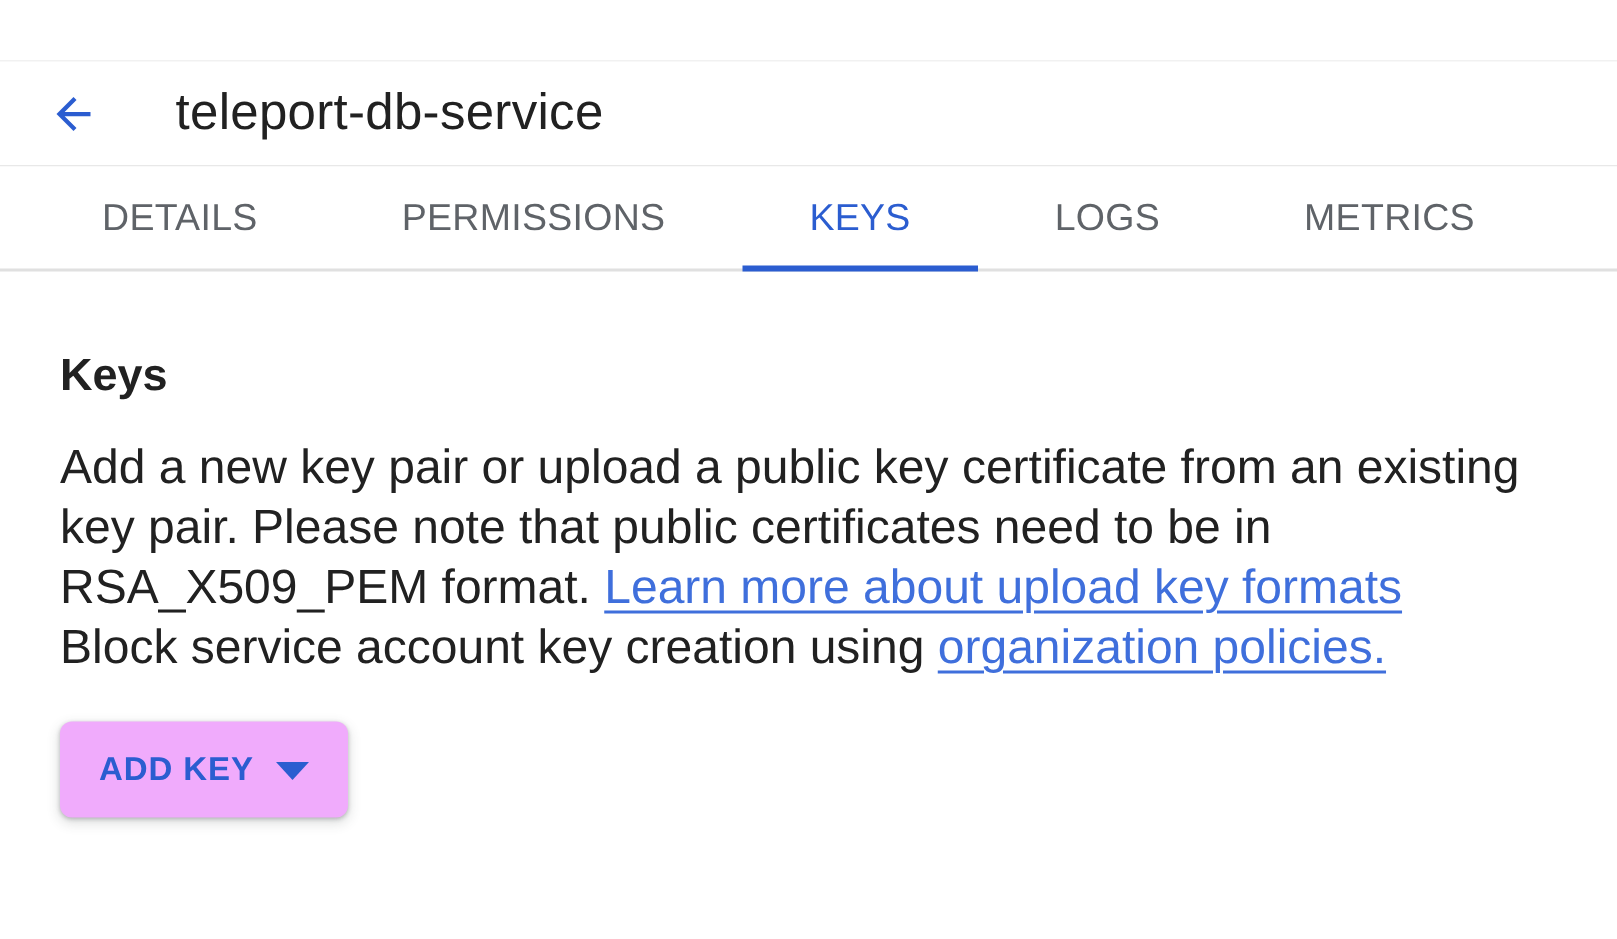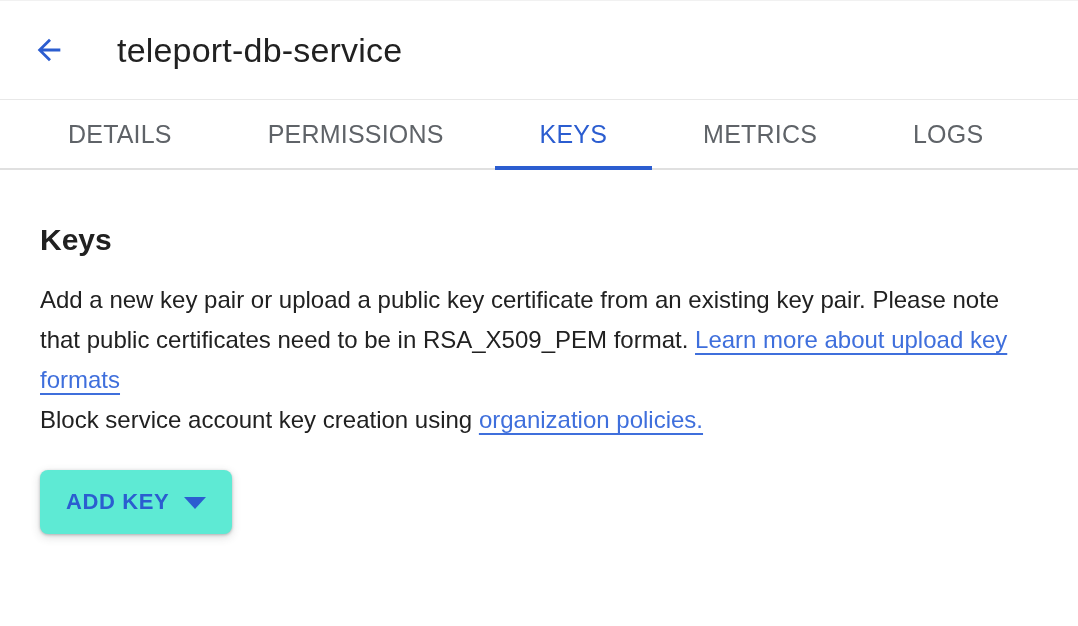--- a/index.html
+++ b/index.html
@@ -6,27 +6,28 @@
   html, body {
     width: 1078px; height: 626px;
     background: #ffffff;
     font-family: "Liberation Sans", "DejaVu Sans", sans-serif;
     color: #212121;
     overflow: hidden;
   }
 
   
   .header {
-    height: 100px;
+    height: 71px;
     display: flex;
     align-items: center;
     padding-left: 30px;
     border-top: 1px solid #f1f1f1;
     border-bottom: 1px solid #e8e8e8;
     background: #ffffff;
+    margin-top: 40px;
   }
   .back-btn {
     width: 38px; height: 38px;
     border: none; background: transparent;
     display: flex; align-items: center; justify-content: center;
     cursor: pointer;
     flex: 0 0 auto;
   }
   .back-btn svg { width: 34px; height: 34px; fill: #2b5dd0; }
   .page-title {
@@ -74,42 +75,42 @@
   .content { padding: 0 40px; }
   .section-heading {
     margin: 52px 0 22px 0;
     font-size: 30px;
     line-height: 36px;
     font-weight: 700;
     color: #212121;
   }
   .content p {
     max-width: 1000px;
-    font-size: 24px;
+    font-size: 32px;
     line-height: 40px;
     color: #212121;
   }
   .para-policy { }
   .content a {
     color: #3f6fdc;
     text-decoration: underline;
     text-decoration-thickness: 2px;
     text-underline-offset: 5px;
     cursor: pointer;
   }
 
   
   .add-key-btn {
     margin-top: 30px;
     height: 64px;
     padding: 0 26px;
     display: inline-flex;
     align-items: center;
     gap: 15px;
-    background: #5eead4;
+    background: #f0abfc;
     border: none;
     border-radius: 8px;
     box-shadow: 0 1px 3px rgba(60,64,67,0.32), 0 3px 8px 1px rgba(60,64,67,0.15);
     color: #2b5dd0;
     font-family: "Liberation Sans", "DejaVu Sans", sans-serif;
     font-size: 22px;
     font-weight: 700;
     letter-spacing: 0.6px;
     cursor: pointer;
   }
@@ -130,22 +131,22 @@
       <path d="M20 11H7.83l5.59-5.59L12 4l-8 8 8 8 1.41-1.41L7.83 13H20v-2z"></path>
     </svg>
   </button>
   <h1 class="page-title">teleport-db-service</h1>
 </header>
 
 <nav class="tabs">
   <div class="tab">DETAILS</div>
   <div class="tab">PERMISSIONS</div>
   <div class="tab active">KEYS</div>
+  <div class="tab">LOGS</div>
   <div class="tab">METRICS</div>
-  <div class="tab">LOGS</div>
 </nav>
 
 <main class="content">
   <h2 class="section-heading">Keys</h2>
 
   <p class="para-intro"><span>Add a new key pair or upload a public key certificate from an existing key pair. Please note that public certificates need to be in RSA_X509_PEM format. </span><a>Learn more about upload key formats</a></p>
 
   <p class="para-policy"><span>Block service account key creation using </span><a>organization policies.</a><br></p>
 
   <button class="add-key-btn">

